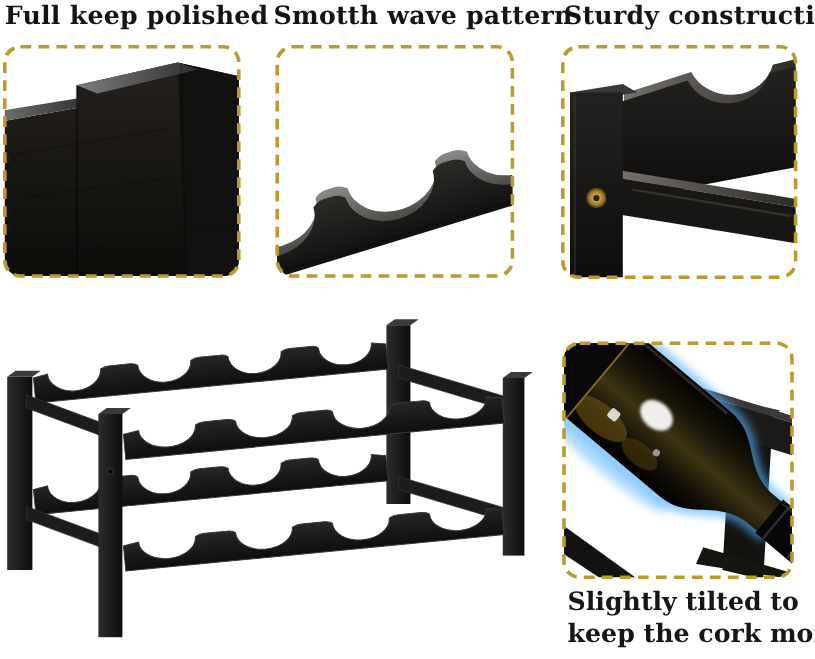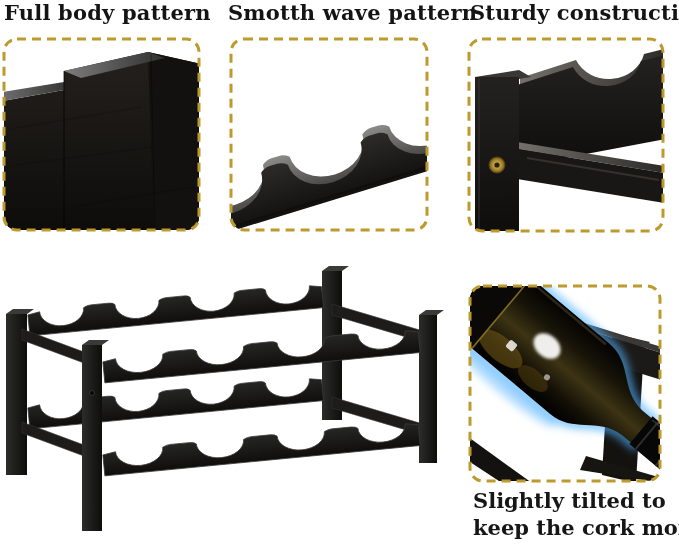--- a/index.html
+++ b/index.html
@@ -19,21 +19,21 @@
   .panel-tilt{left:468px;top:284px;}
   .caption{position:absolute;left:473px;top:487px;font-size:21px;font-weight:700;
         color:#161616;line-height:27px;white-space:nowrap;}
   svg{display:block;}
 </style>
 </head>
 <body>
 
 <div class="page">
 
-  <div class="feature-title title-1">Full body pattern</div>
+  <div class="feature-title title-1">Full keep polished</div>
   <div class="feature-title title-2">Smotth wave pattern</div>
   <div class="feature-title title-3">Sturdy construction</div>
 
   <div class="panel panel-1">
     <svg width="199" height="195" viewBox="0 0 199 195">
       <defs>
         <clipPath id="clipP1">
             <rect x="2" y="2" width="195" height="191" rx="13"></rect>
           </clipPath>
         <linearGradient id="gP1" x1="0" y1="0" x2="0" y2="1">

